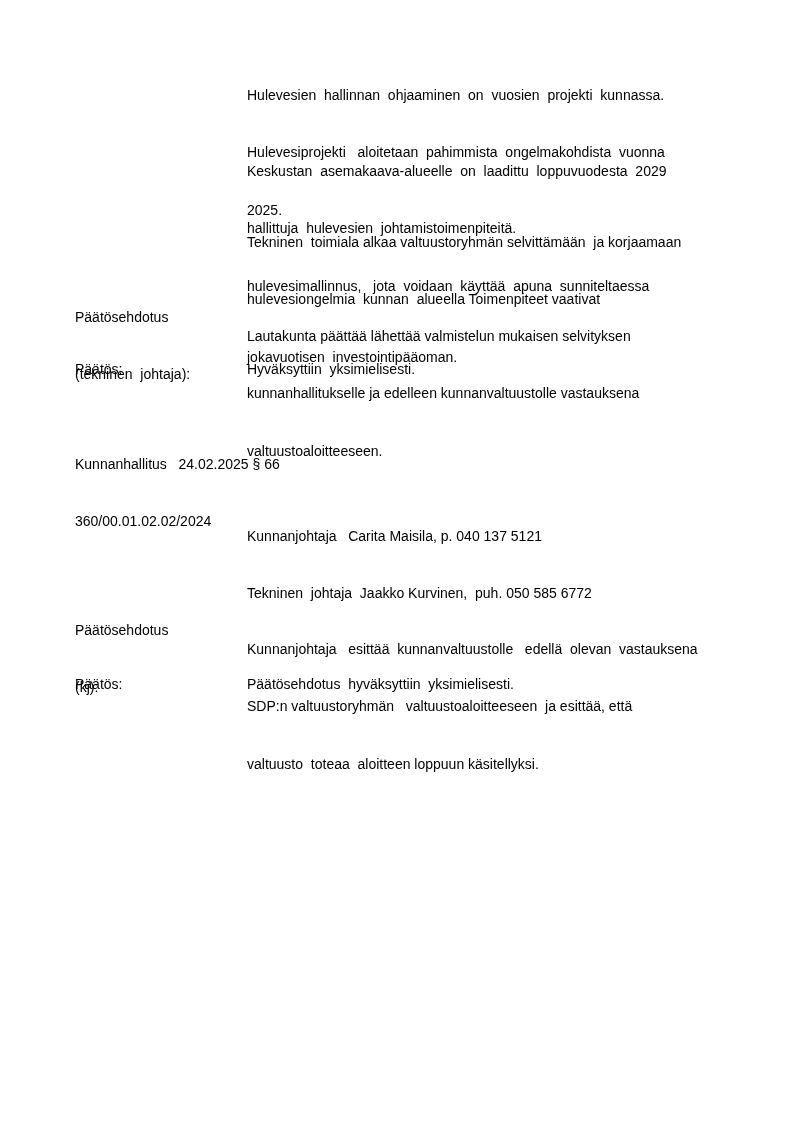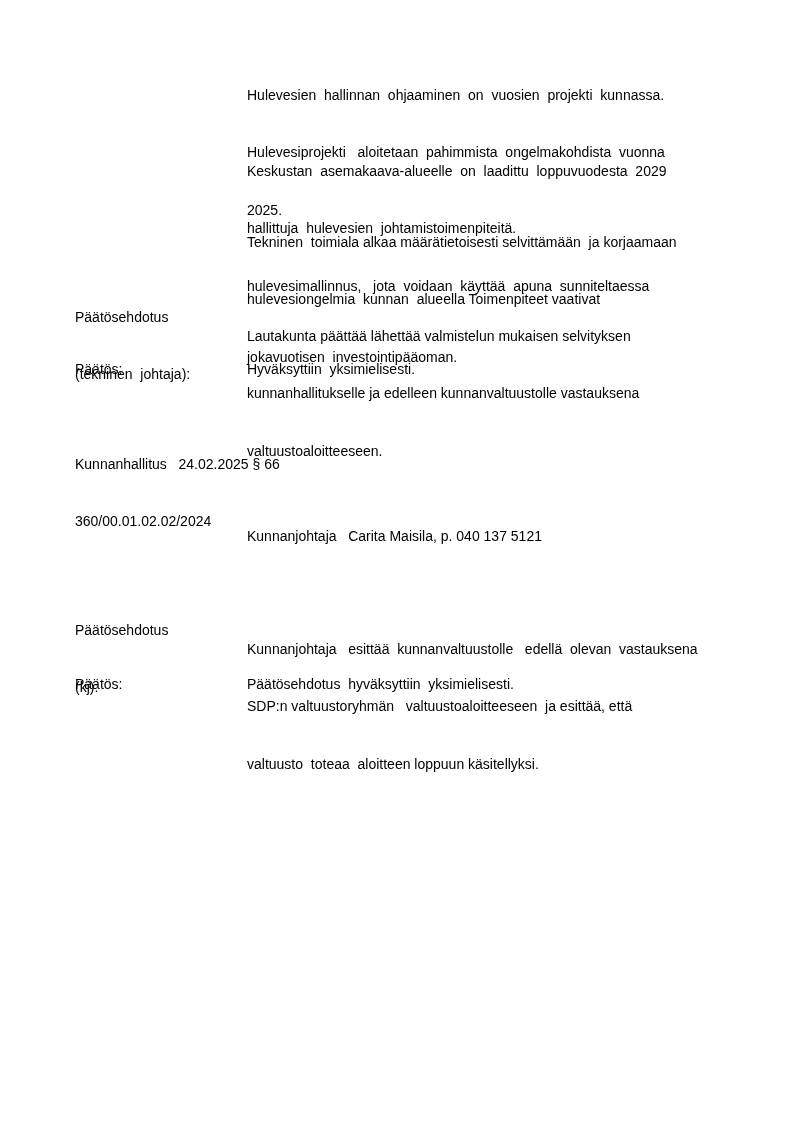--- a/index.html
+++ b/index.html
@@ -30,21 +30,21 @@
     <div class="line">2025.</div>
   </section>
 
   <section class="abs body-col" style="top:123px">
     <div class="line">Keskustan  asemakaava-alueelle  on  laadittu  loppuvuodesta  2029</div>
     <div class="line">hallittuja  hulevesien  johtamistoimenpiteitä.</div>
     <div class="line">hulevesimallinnus,   jota  voidaan  käyttää  apuna  sunniteltaessa</div>
   </section>
 
   <section class="abs body-col" style="top:194px">
-    <div class="line">Tekninen  toimiala alkaa määrätietoisesti selvittämään  ja korjaamaan</div>
+    <div class="line">Tekninen  toimiala alkaa valtuustoryhmän selvittämään  ja korjaamaan</div>
     <div class="line">hulevesiongelmia  kunnan  alueella Toimenpiteet vaativat</div>
     <div class="line">jokavuotisen  investointipääoman.</div>
   </section>
 
   <section class="abs label-col" style="top:269px">
     <div class="line">Päätösehdotus</div>
     <div class="line">(tekninen  johtaja):</div>
   </section>
   <section class="abs body-col" style="top:288px">
     <div class="line">Lautakunta päättää lähettää valmistelun mukaisen selvityksen</div>
@@ -55,20 +55,21 @@
   <div class="abs label-col line" style="top:360px">Päätös:</div>
   <div class="abs body-col line" style="top:360px">Hyväksyttiin  yksimielisesti.</div>
 
   <section class="abs label-col" style="top:416px">
     <div class="line">Kunnanhallitus   24.02.2025 § 66</div>
     <div class="line">360/00.01.02.02/2024</div>
   </section>
 
   <section class="abs body-col" style="top:488px">
     <div class="line">Kunnanjohtaja   Carita Maisila, p. 040 137 5121</div>
+    <div class="line">Tekninen  johtaja  Jaakko Kurvinen,  puh. 050 585 6772</div>
   </section>
 
   <section class="abs label-col" style="top:582px">
     <div class="line">Päätösehdotus</div>
     <div class="line">(kj):</div>
   </section>
   <section class="abs body-col" style="top:601px">
     <div class="line">Kunnanjohtaja   esittää  kunnanvaltuustolle   edellä  olevan  vastauksena</div>
     <div class="line">SDP:n valtuustoryhmän   valtuustoaloitteeseen  ja esittää, että</div>
     <div class="line">valtuusto  toteaa  aloitteen loppuun käsitellyksi.</div>

